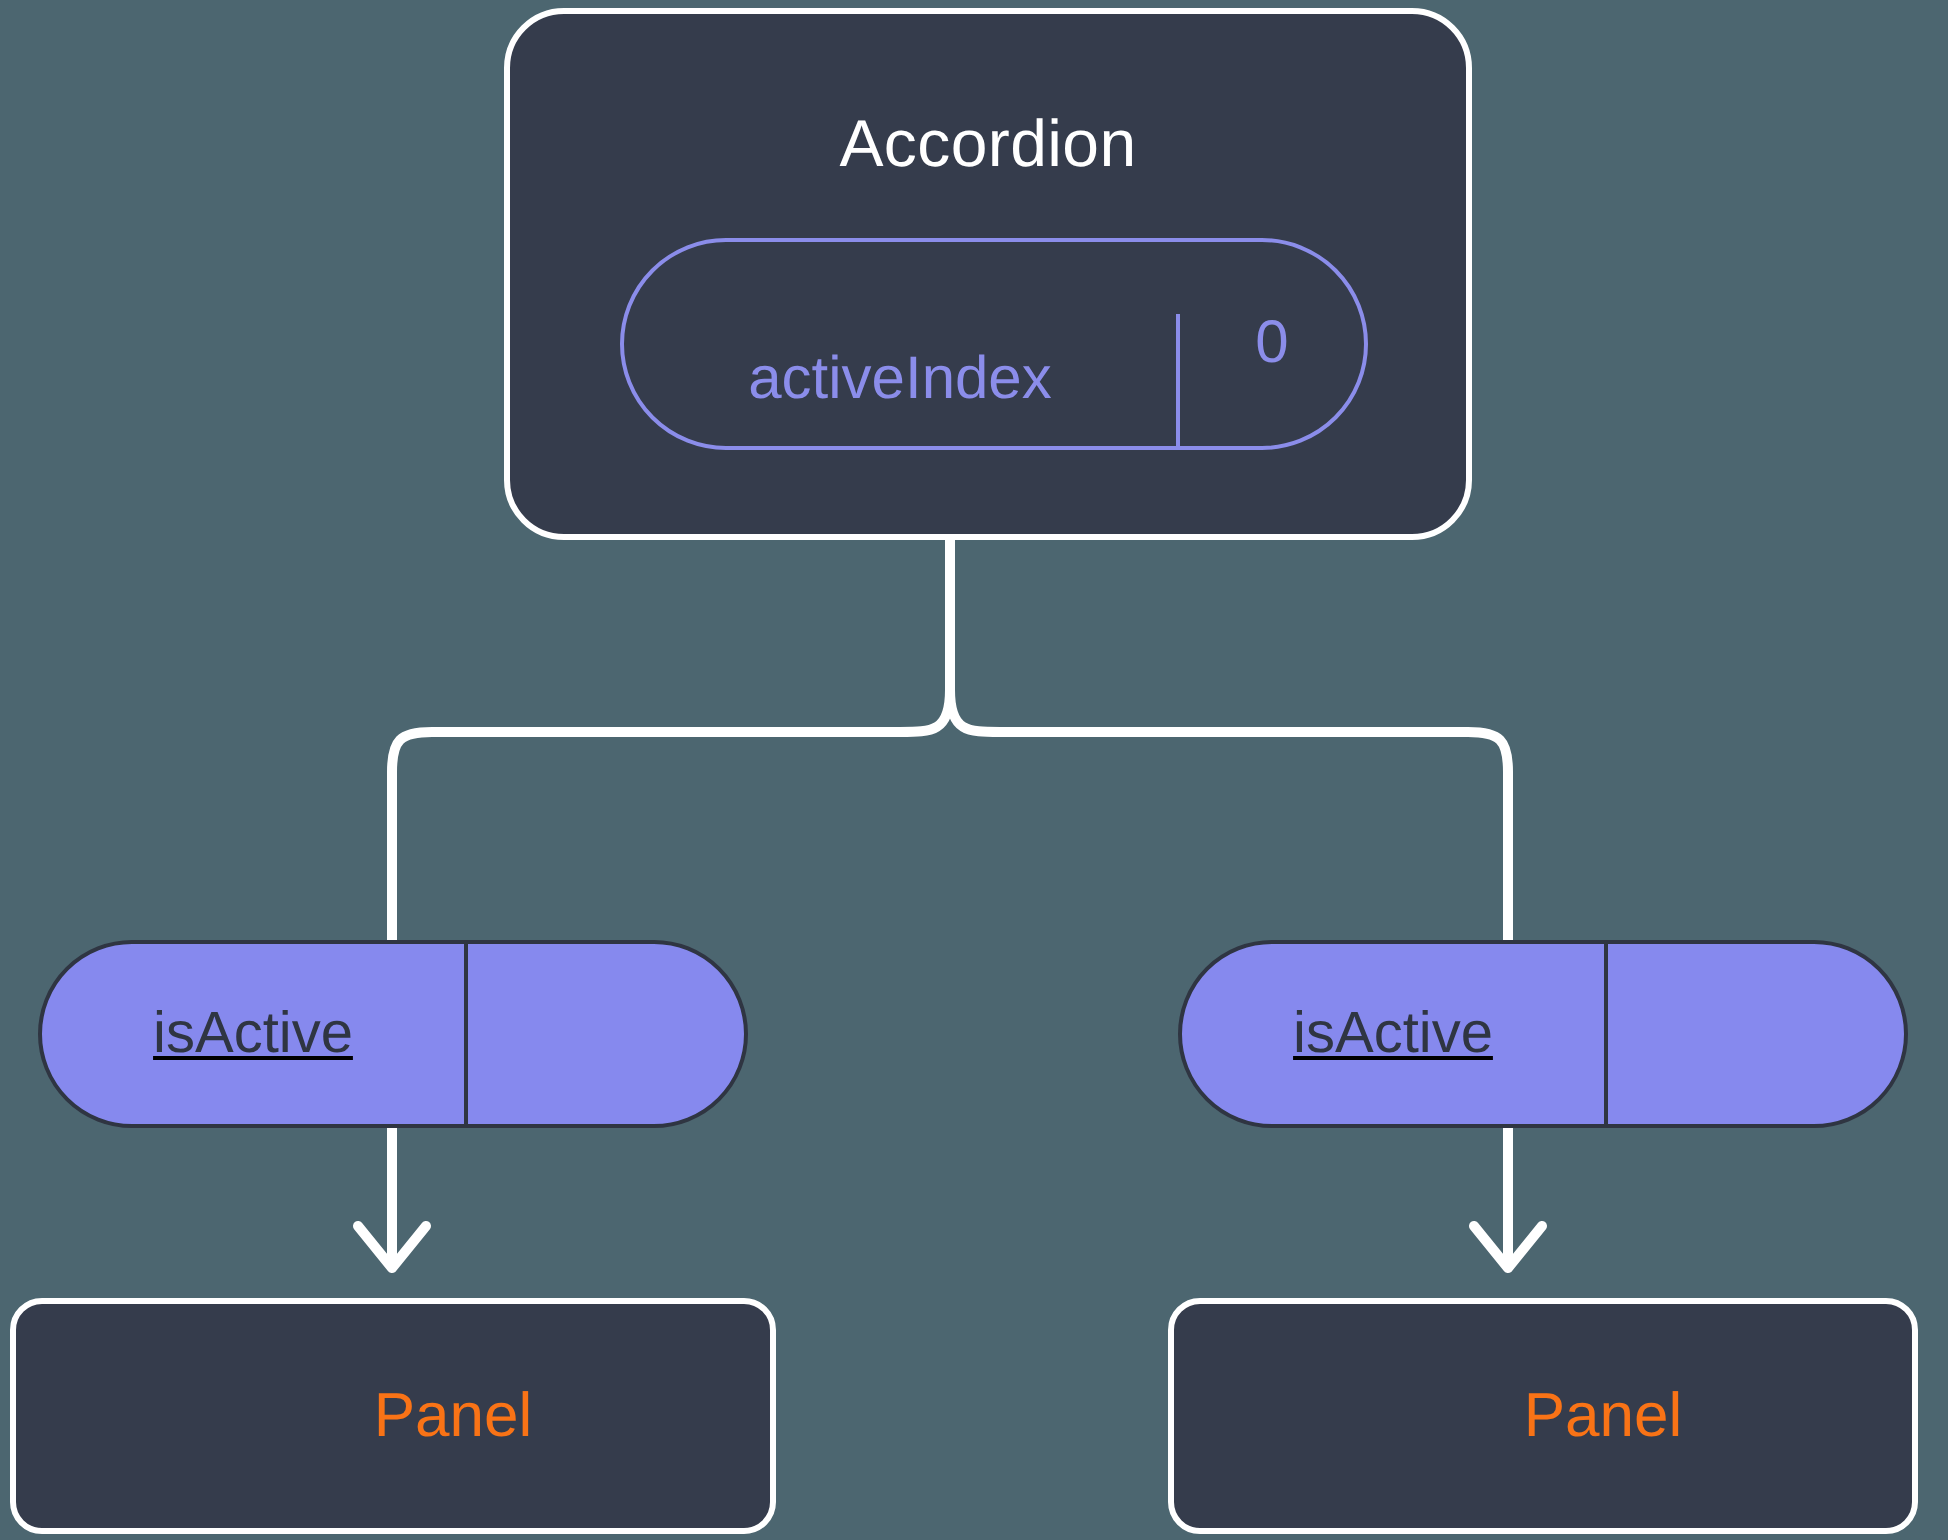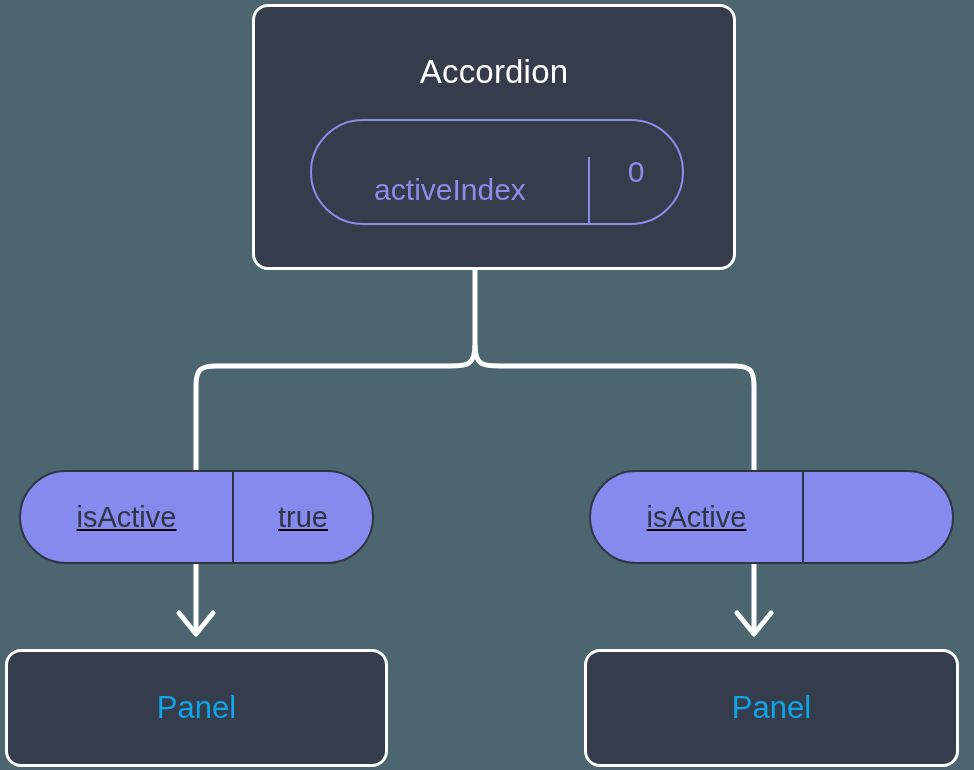--- a/index.html
+++ b/index.html
@@ -33,20 +33,21 @@
     box-sizing: border-box;
     background: #353c4c;
     border: 3px solid #ffffff;
     border-radius: 16px;
   }
   #accordion-box {
     left: 252px;
     top: 4px;
     width: 484px;
     height: 266px;
+    border-radius: 30px;
   }
   #accordion-title {
     position: absolute;
     left: 0;
     top: 46px;
     width: 100%;
     text-align: center;
     color: #ffffff;
     font-size: 33px;
     letter-spacing: 0.2px;
@@ -144,22 +145,23 @@
   }
   .panel-label {
     position: absolute;
     left: 0;
     top: 0;
     width: 100%;
     height: 100%;
     display: flex;
     align-items: center;
     justify-content: center;
-    color: #0ea5e9;
+    color: #f97316;
     font-size: 31px;
+    padding-left: 30px;
   }
 </style>
 </head>
 <body>
 
 <div id="stage">
 
   <svg id="connectors" viewBox="0 0 974 770" width="974" height="770" fill="none">
 
     <path d="M 475 270 L 475 345" stroke="#ffffff" stroke-width="5" stroke-linecap="butt"></path>
@@ -178,21 +180,20 @@
     <div id="accordion-title">Accordion</div>
 
     <div id="state-pill-accordion">
       <div class="pill-key">activeIndex</div>
       <div class="pill-val">0</div>
     </div>
   </div>
 
   <div class="prop-pill" id="prop-pill-left">
     <div class="pill-key">isActive</div>
-    <div class="pill-val">true</div>
   </div>
 
   <div class="prop-pill" id="prop-pill-right">
     <div class="pill-key">isActive</div>
   </div>
 
   <div class="node-box" id="panel-box-left">
     <div class="panel-label">Panel</div>
   </div>
 

